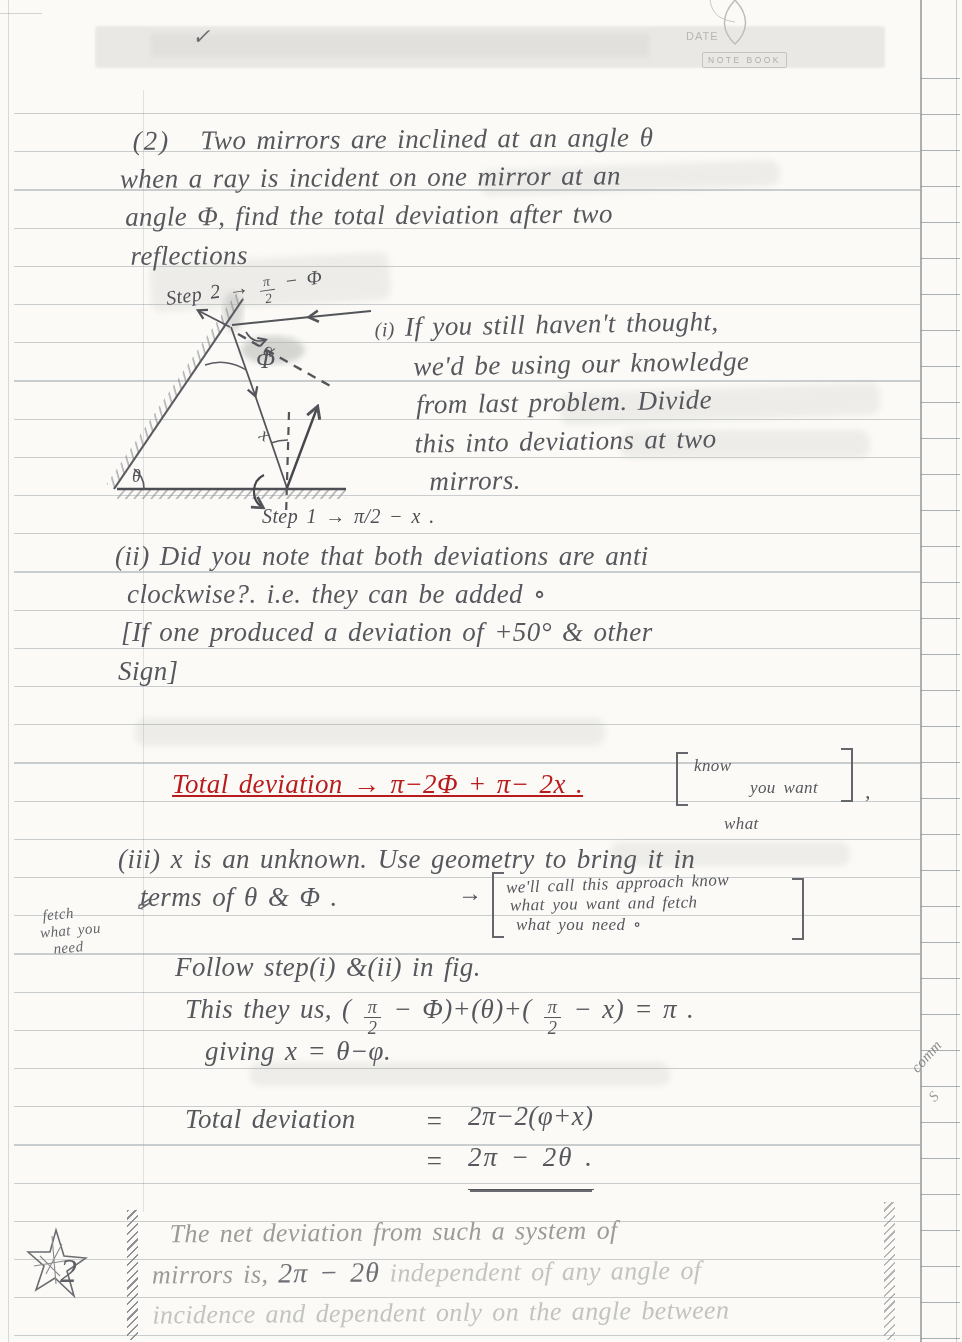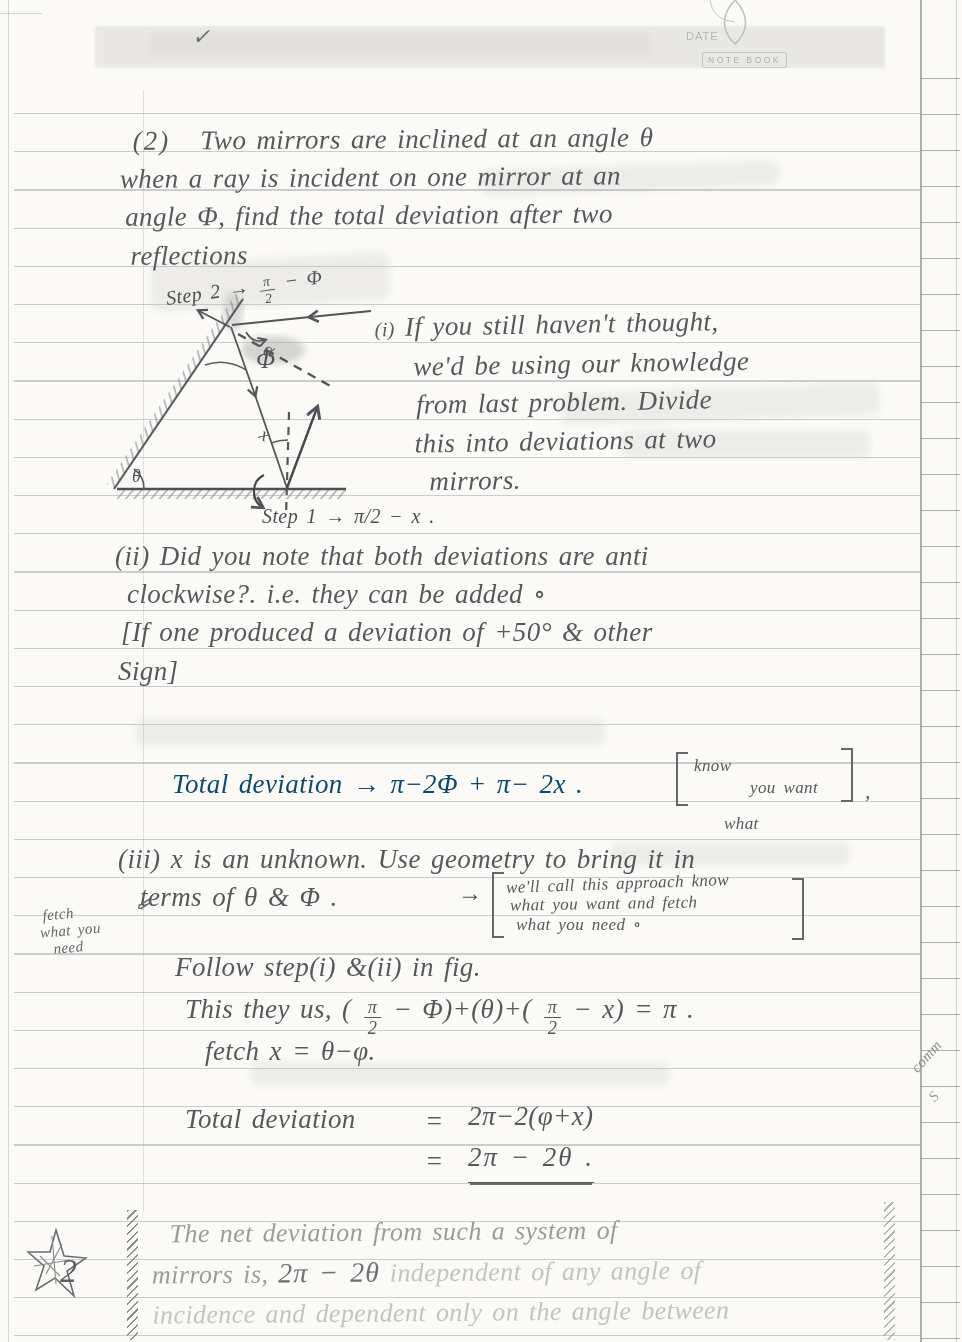--- a/index.html
+++ b/index.html
@@ -15,32 +15,32 @@
            rgba(105,115,124,.55) 0px,rgba(105,115,124,.55) 1.3px,
            transparent 1.3px,transparent 36px);}
   .vline{position:absolute;top:0;bottom:0;width:1px;pointer-events:none;}
   
   .hw{font-style:italic;color:#57585d;letter-spacing:.4px;word-spacing:3px;white-space:nowrap;}
   .sz{font-size:27px;line-height:38.2px;}
   .small{font-size:17px;line-height:20px;}
   .tiny{font-size:15px;line-height:17px;}
   .faint{color:#9b9c98;}
   .xfaint{color:#c3c4c0;}
-  .lightink{color:#0c4a6e;}
+  .lightink{color:#b91c1c;text-decoration:underline;}
   .abs{position:absolute;}
   .frac{display:inline-block;text-align:center;vertical-align:-0.6em;line-height:1;margin:0 2px;}
   .frac .num{display:block;font-size:.68em;border-bottom:1.5px solid currentColor;padding:0 4px 1px;}
   .frac .den{display:block;font-size:.68em;padding-top:1px;}
   .ghost{position:absolute;background:#a7a8a2;opacity:.16;filter:blur(3px);border-radius:10px;pointer-events:none;}
   .hatchbar{position:absolute;width:11px;
          background:repeating-linear-gradient(135deg,#7d7e83 0 1.6px,transparent 1.6px 5.5px);}
   .bracket{position:absolute;width:10px;border:2px solid #66676c;background:transparent;}
   .bracket.left{border-right:none;}
   .bracket.right{border-left:none;}
-  .dunder{border-bottom:1.6px solid #55565b;box-shadow:0 4px 0 -2px #6a6b70;padding-bottom:6px;}
+  .dunder{border-bottom:1.6px solid #55565b;box-shadow:0 4px 0 -2px #6a6b70;padding-bottom:13px;}
 </style>
 </head>
 <body>
 
 <div class="page">
 
   <div class="vline" style="left:8px;background:rgba(150,155,160,.35);"></div>
   <div class="vline" style="left:143px;top:90px;bottom:130px;background:rgba(160,165,168,.3);"></div>
   <div class="vline" style="left:920px;width:1.6px;background:rgba(120,126,132,.6);"></div>
   <div class="vline" style="left:956px;background:rgba(130,136,142,.4);"></div>
@@ -183,21 +183,21 @@
   <div class="abs hw sz" style="left:175px;top:948px;">Follow step(i) &amp;(ii) in fig.</div>
 
   <div class="abs hw sz" style="left:185px;top:990px;">
     <span>This they us, (</span>
     <span class="frac"><span class="num">π</span><span class="den">2</span></span>
     <span>− Φ)+(θ)+(</span>
     <span class="frac"><span class="num">π</span><span class="den">2</span></span>
     <span>− x) = π .</span>
   </div>
 
-  <div class="abs hw sz" style="left:205px;top:1032px;">fetch   x =  θ−φ.</div>
+  <div class="abs hw sz" style="left:205px;top:1032px;">giving   x =  θ−φ.</div>
 
   <div class="abs hw sz" style="left:185px;top:1100px;">Total deviation</div>
   <div class="abs hw sz" style="left:425px;top:1102px;">=</div>
   <div class="abs hw sz" style="left:468px;top:1097px;">2π−2(φ+x)</div>
   <div class="abs hw sz" style="left:425px;top:1142px;">=</div>
   <div class="abs hw sz dunder" style="left:468px;top:1138px;letter-spacing:2px;">2π − 2θ .</div>
 
   <div class="hatchbar" style="left:127px;top:1210px;height:130px;opacity:.85;"></div>
   <div class="hatchbar" style="left:884px;top:1202px;height:138px;opacity:.55;"></div>
   <div class="abs hw" style="left:152px;top:1212px;font-size:26px;line-height:40px;transform:rotate(-.5deg);white-space:nowrap;">

